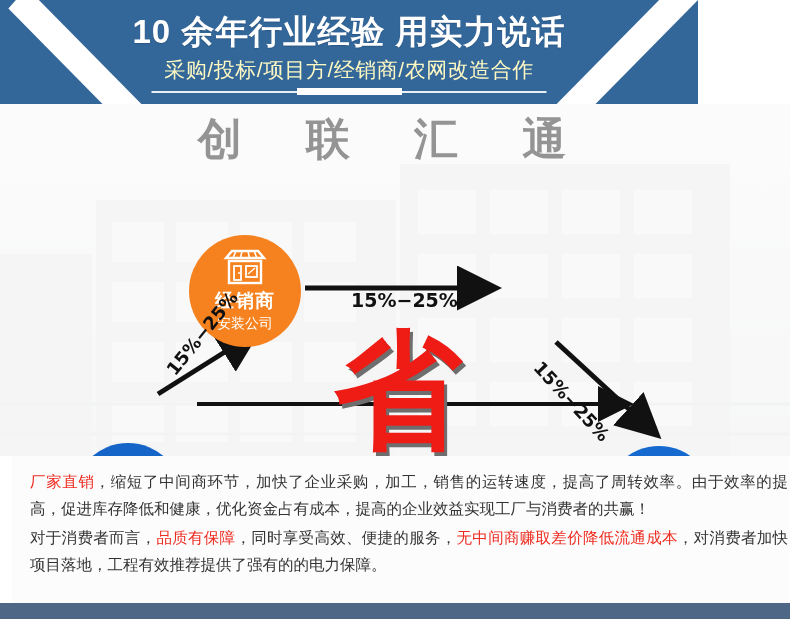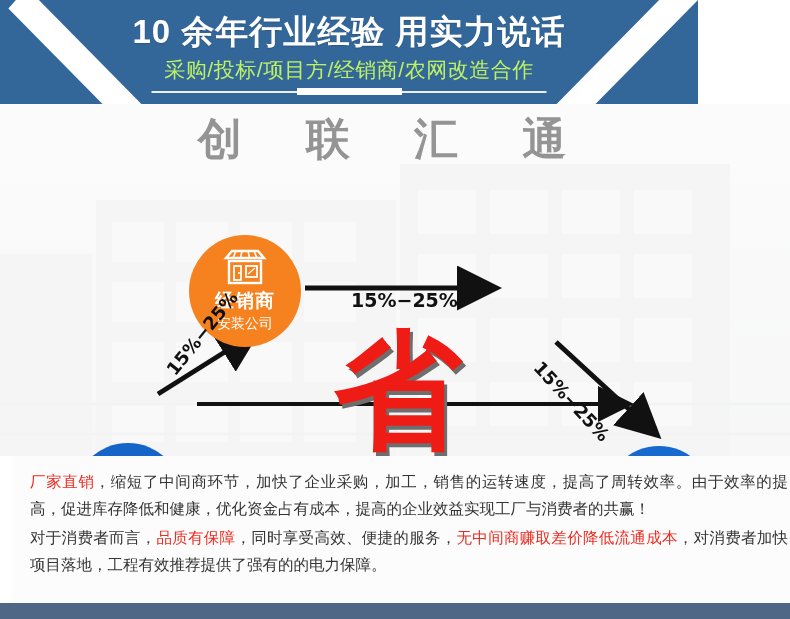--- a/index.html
+++ b/index.html
@@ -17,21 +17,21 @@
   }
   .hdr-chev{ position:absolute; top:0; width:100%; height:100%; }
   .hdr-title{
     position:absolute; left:0; right:0; top:12px; text-align:center;
     color:#ffffff; font-size:33px; font-weight:bold; letter-spacing:1px;
     line-height:40px; white-space:nowrap; z-index:3;
     text-shadow:0 1px 1px rgba(0,0,0,.15);
   }
   .hdr-sub{
     position:absolute; left:0; right:0; top:56px; text-align:center;
-    color:#bef264; font-size:21px; font-weight:500; letter-spacing:.5px;
+    color:#fef9c3; font-size:21px; font-weight:500; letter-spacing:.5px;
     white-space:nowrap; z-index:3;
   }
   .hdr-rule{
     position:absolute; left:50%; transform:translateX(-50%);
     top:90px; width:395px; height:3px; z-index:3;
   }
   .hdr-rule .thin{
     position:absolute; left:0; top:1px; width:100%; height:2px;
     background:#e9eff5;
   }

